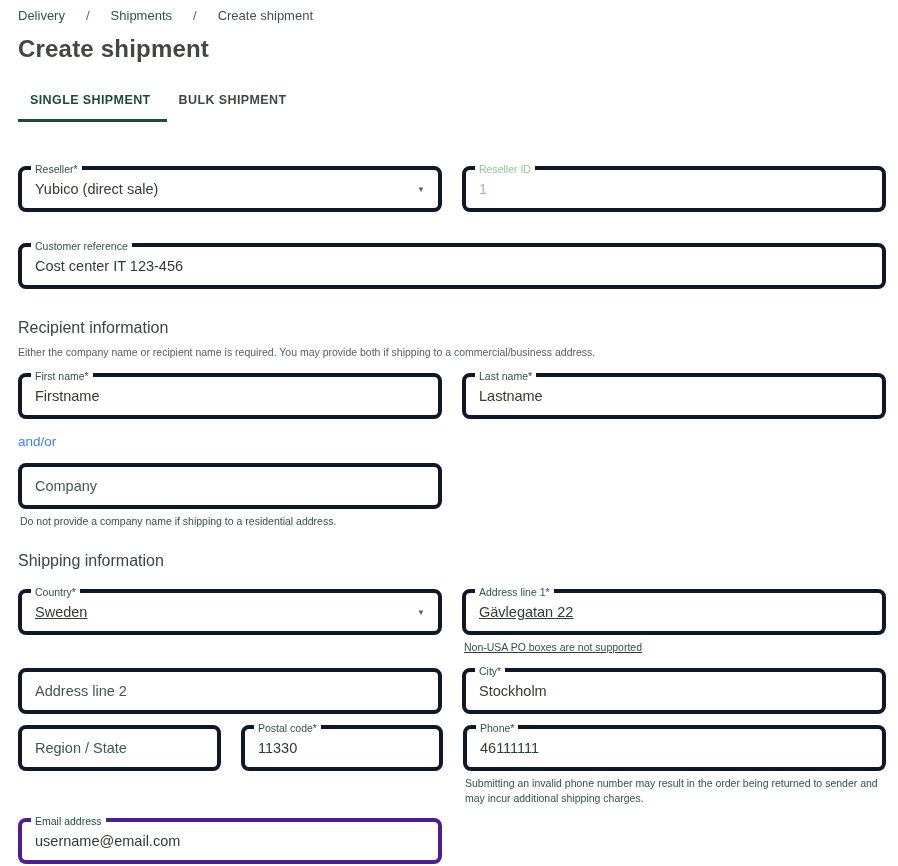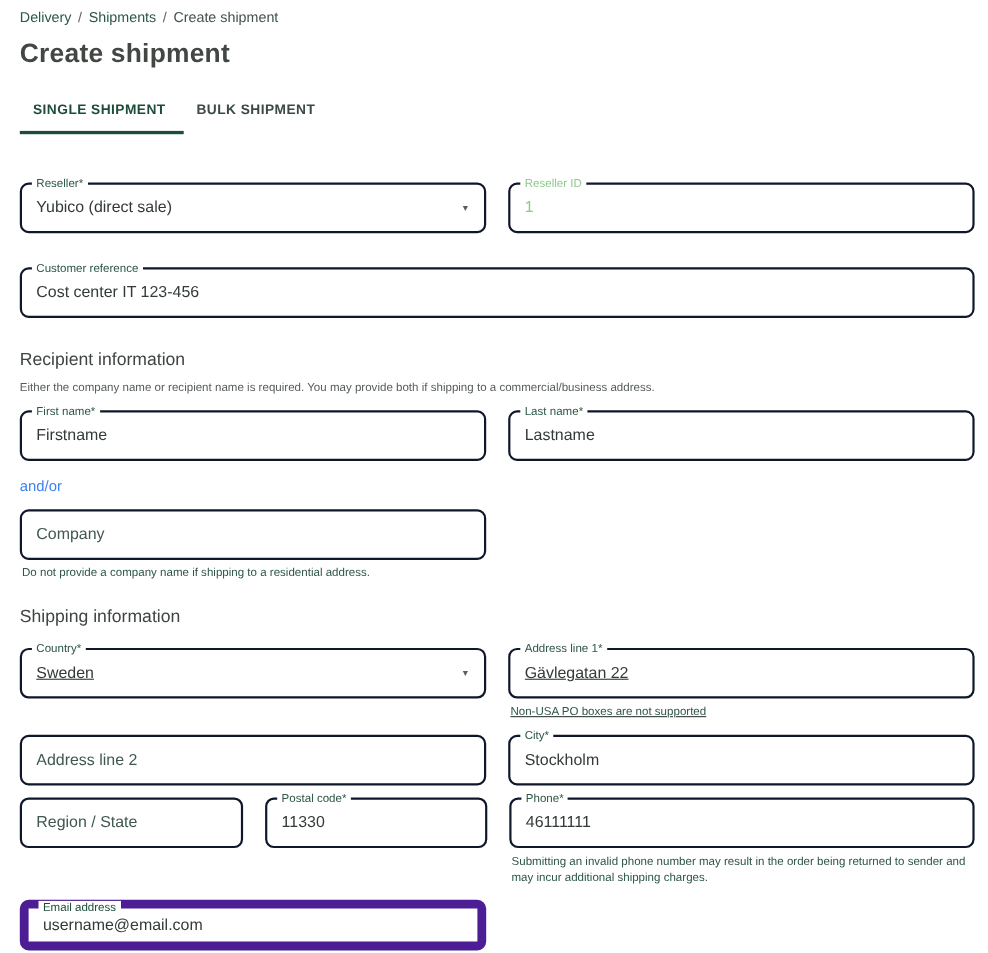--- a/index.html
+++ b/index.html
@@ -6,21 +6,21 @@
   html,body { margin:0; padding:0; }
   body {
     width: 898px; height: 866px; overflow: hidden;
     background: #ffffff;
     font-family: "Liberation Sans", sans-serif;
     color: #333b36;
   }
   .page { padding: 8px 12px 0 18px; }
 
   
-  .breadcrumb { font-size: 13px; display: flex; gap: 6px; align-items: center; }
+  .breadcrumb { font-size: 13px; display: flex; gap: 21px; align-items: center; }
   .crumb-link { color: #2b5847; text-decoration: none; cursor: pointer; }
   .crumb-sep { color: #5f6661; }
   .crumb-current { color: #41524a; }
 
   
   .page-title { font-size: 24px; font-weight: 600; color: #424744; margin: 12px 0 0 0; letter-spacing: 0.2px; }
 
   
   .tabs { display: flex; margin-top: 30px; }
   .tab { padding: 0 16px 12px 12px; font-size: 12.5px; font-weight: 600; letter-spacing: 0.4px;
@@ -29,30 +29,30 @@
 
   
   .form { margin-top: 44px; }
   .row { display: flex; gap: 20px; width: 868px; }
   .col { flex: 1; min-width: 0; }
   .col-narrow { flex: 0 0 203px; }
   .col-mid { flex: 0 0 202px; }
   .col-half { flex: 0 0 424px; }
 
   
-  .field { position: relative; height: 46px; border: 2px solid #0f172a; border-radius: 8px;
+  .field { position: relative; height: 46px; border: 4px solid #0f172a; border-radius: 8px;
            background: #fff; display: flex; align-items: center; }
   .field .float-label { position: absolute; top: -7px; left: 9px; background: #fff; padding: 0 4px;
            font-size: 10.5px; line-height: 13px; color: #2d5646; white-space: nowrap; }
   .field input { border: none; outline: none; width: 100%; background: transparent;
            padding: 0 32px 0 13px; font-size: 14.5px; color: #333b36; font-family: inherit; }
   .field input::placeholder { color: #40584d; opacity: 1; }
   .field.no-arrow input { padding-right: 13px; }
   .field.disabled .float-label, .field.disabled .select-value { color: #8fca8c; }
-  .field.focused { border: 8px solid #4c1d95; justify-content: flex-end; }
+  .field.focused { border: 4px solid #4c1d95; justify-content: flex-end; }
   .field.focused .float-label { color: #1d4d39; }
 
   .select-value { font-size: 14.5px; color: #333b36; padding-left: 13px; }
   .select-arrow { position: absolute; right: 13px; top: 50%; transform: translateY(-50%);
            font-size: 8px; color: #5a5f5c; pointer-events: none; }
 
   .helper { font-size: 10.5px; color: #2e564a; margin: 5px 0 0 2px; line-height: 15px; }
   .section-title { font-size: 16px; font-weight: 400; color: #3f4442; margin: 0; }
   .section-helper { font-size: 10.5px; color: #565d59; margin-top: 9px; }
   .andor { font-size: 13.5px; color: #3b82f6; }

